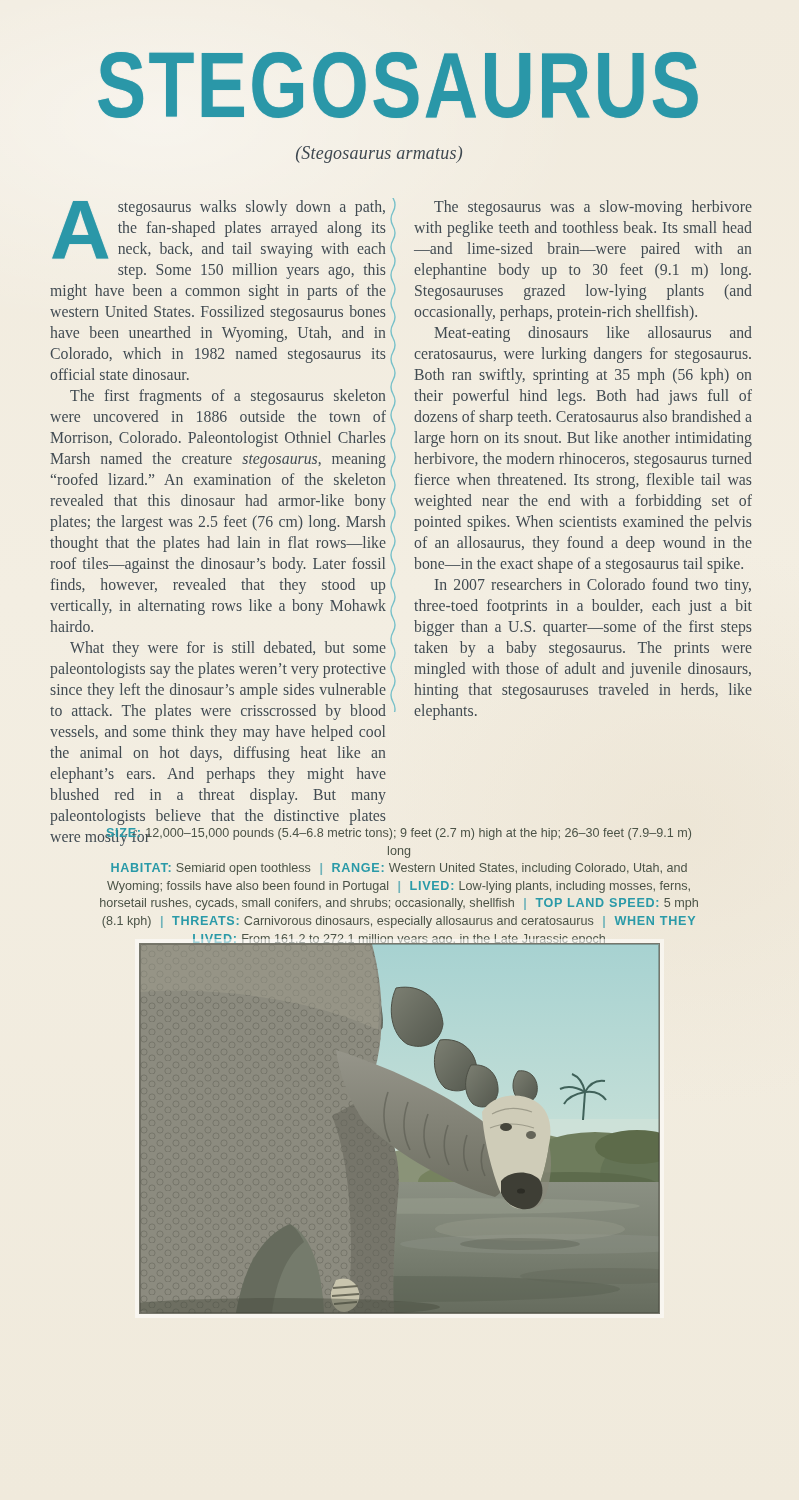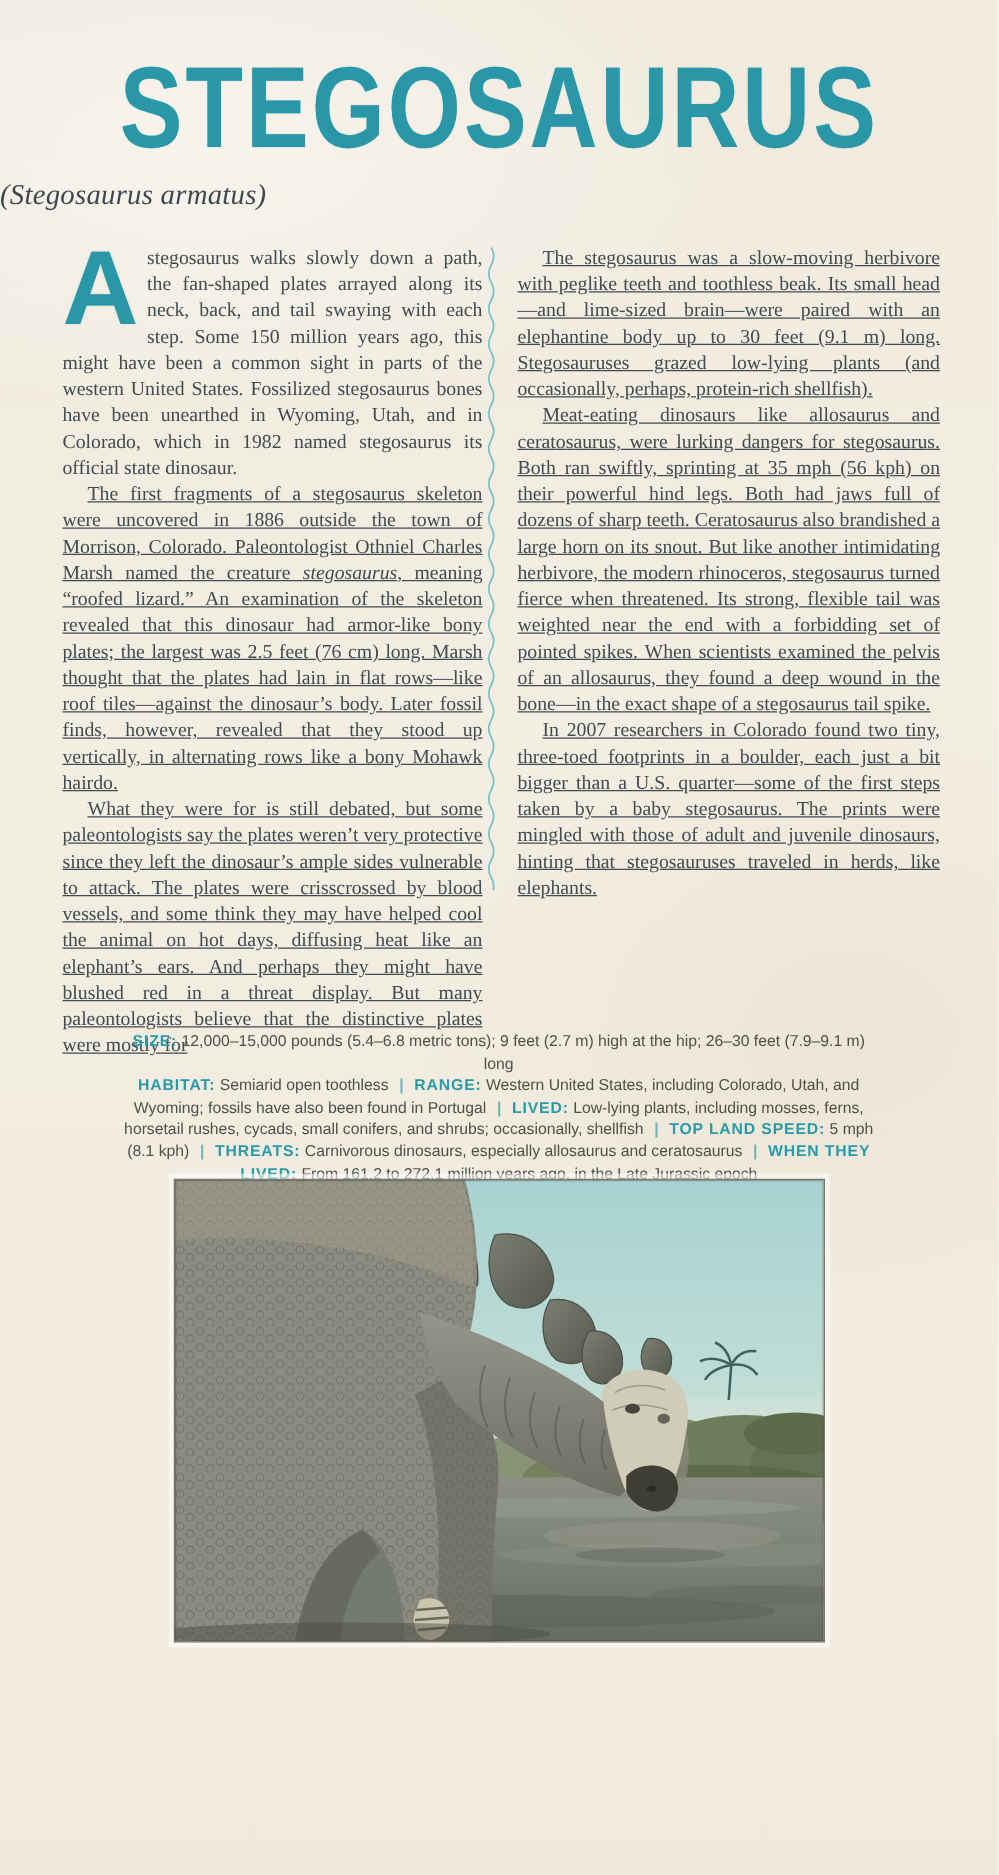--- a/index.html
+++ b/index.html
@@ -21,33 +21,33 @@
     font-weight:bold;
     font-size:94px;
     line-height:1;
     letter-spacing:3px;
     color:#2a97a8;
     transform:scaleX(0.80) scaleY(0.98);
     transform-origin:center top;
     text-shadow:0 0 1px rgba(42,151,168,.6);
   }
   .subtitle{
-    position:absolute;top:143px;left:0;width:758px;text-align:left;
-    font-style:italic;font-size:23px;color:#3e4850;letter-spacing:.2px;
+    position:absolute;top:143px;left:0;width:758px;text-align:center;
+    font-style:italic;font-size:18px;color:#3e4850;letter-spacing:.2px;
   }
   
   .col{
     position:absolute;top:196px;
     font-size:15.8px;line-height:21px;color:#414b52;
     text-align:justify;
   }
   .col-left{left:50px;width:336px;}
   .col-right{left:414px;width:338px;}
   .col p{margin:0;}
-  .col p.indent{text-indent:20px;text-decoration:underline;}
+  .col p.indent{text-indent:20px;}
   .dropcap{
     float:left;
     font-family:"Liberation Sans", sans-serif;
     font-weight:bold;
     color:#2a97a8;
     font-size:84px;
     line-height:62px;
     height:62px;
     margin:3px 7px 0 0;
     text-shadow:0 0 1px rgba(42,151,168,.55);

